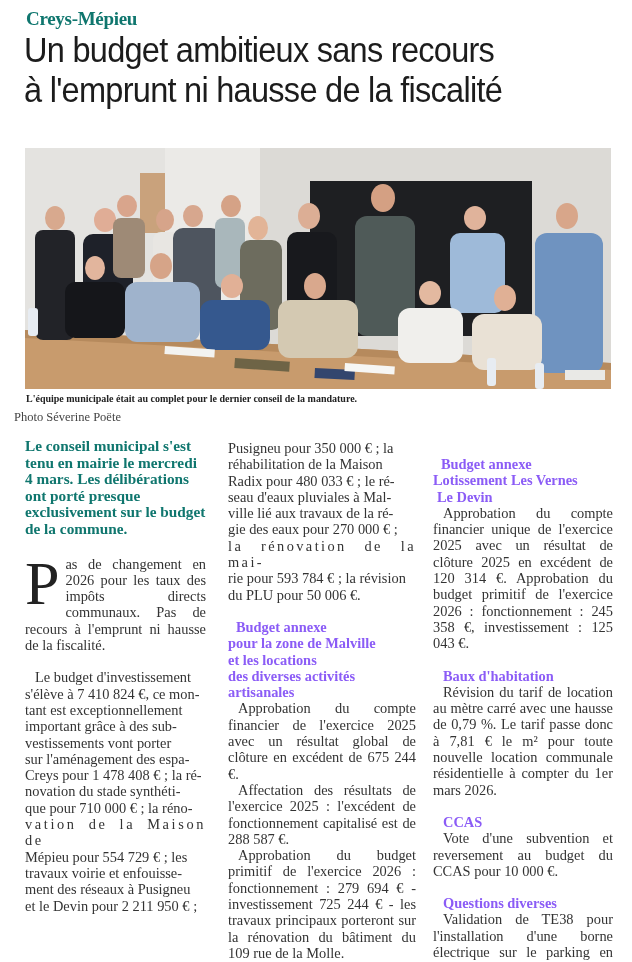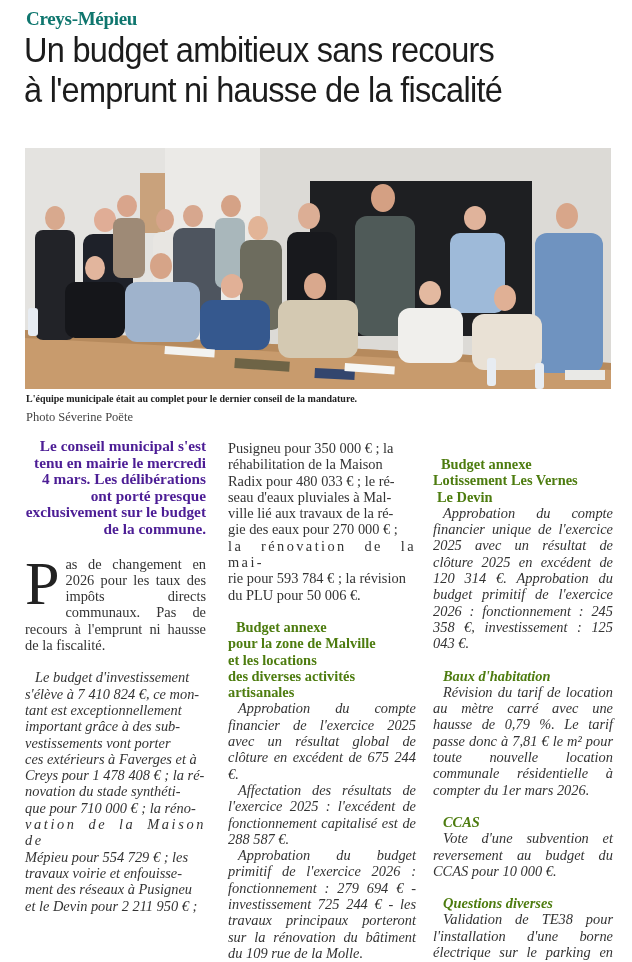--- a/index.html
+++ b/index.html
@@ -1,29 +1,29 @@
 <!DOCTYPE html>
 <html><head>
 <meta charset="utf-8">
 <style>
   html, body { margin: 0; padding: 0; background: #ffffff; }
   body { width: 632px; height: 962px; overflow: hidden; position: relative; font-family: "DejaVu Serif", "Liberation Serif", serif; color: #2b2b2b; }
   .kicker { position: absolute; left: 26px; top: 8px; font-family: "Liberation Serif", serif; font-weight: bold; font-size: 19px; color: #0f766e; letter-spacing: -0.3px; }
   .headline { position: absolute; left: 24px; top: 30px; width: 600px; font-family: "Liberation Sans", sans-serif; font-size: 35px; line-height: 40px; color: #1c1c1c; letter-spacing: -0.8px; transform: scaleX(0.93); transform-origin: left top; white-space: nowrap; }
   .photo { position: absolute; left: 25px; top: 148px; width: 586px; height: 241px; overflow: hidden; background: #d8d6d2; }
   .caption { position: absolute; left: 26px; top: 393px; font-family: "Liberation Serif", serif; font-weight: bold; font-size: 10px; color: #222; }
-  .credit { position: absolute; left: 26px; top: 410px; font-family: "Liberation Serif", serif; font-size: 12.5px; color: #444; }
+  .credit { position: absolute; left: 14px; top: 410px; font-family: "Liberation Serif", serif; font-size: 12.5px; color: #444; }
   .col { position: absolute; font-family: "Liberation Serif", serif; font-size: 14.4px; line-height: 16.3px; color: #333; text-align: justify; hyphens: manual; }
   .col p { margin: 0; }
   .c1 { left: 25px; top: 438px; width: 181px; }
   .c2 { left: 228px; top: 440px; width: 188px; }
   .c3 { left: 433px; top: 456px; width: 180px; }
-  .chapo { font-weight: bold; font-size: 15.3px; line-height: 16.6px; color: #4c1d95; text-align: right; margin-bottom: 18px !important; }
-  .h { font-weight: bold; color: #4d7c0f; text-align: left; }
-  .ind { text-indent: 10px; font-style: italic; }
+  .chapo { font-weight: bold; font-size: 15.3px; line-height: 16.6px; color: #0f766e; text-align: left; margin-bottom: 18px !important; }
+  .h { font-weight: bold; color: #8b5cf6; text-align: left; }
+  .ind { text-indent: 10px; }
   .gap { height: 16px; }
   .dropcap-wrap { overflow: hidden; }
   .dropcap { float: left; font-size: 62px; line-height: 50px; height: 48px; margin: 2px 6px 0 0; font-family: "Liberation Serif", serif; color: #222; }
 </style>
 </head>
 <body>
 
 <div>
   <div class="kicker">Creys-Mépieu</div>
   <div class="headline">
@@ -102,21 +102,21 @@
       <span class="dropcap">P</span>
       <span>as de changement en 2026 pour les taux des impôts directs communaux. Pas de recours à l'emprunt ni hausse de la fiscalité.</span>
     </div>
     <div class="gap"></div>
     <div class="ind">
       <div>Le budget d'investissement</div>
       <div style="text-indent:0">s'élève à 7 410 824 €, ce mon-</div>
       <div style="text-indent:0">tant est exceptionnellement</div>
       <div style="text-indent:0">important grâce à des sub-</div>
       <div style="text-indent:0">vestissements vont porter</div>
-      <div style="text-indent:0">ces extérieurs à Faverges et à</div>
+      <div style="text-indent:0">sur l'aménagement des espa-</div>
       <div style="text-indent:0">Creys pour 1 478 408 € ; la ré-</div>
       <div style="text-indent:0">novation du stade synthéti-</div>
       <div style="text-indent:0">que pour 710 000 € ; la réno-</div>
       <div style="text-indent:0;letter-spacing:2.6px">vation de la Maison de</div>
       <div style="text-indent:0">Mépieu pour 554 729 € ; les</div>
       <div style="text-indent:0">travaux voirie et enfouisse-</div>
       <div style="text-indent:0">ment des réseaux à Pusigneu</div>
       <div style="text-indent:0">et le Devin pour 2 211 950 € ;</div>
 
     </div>

